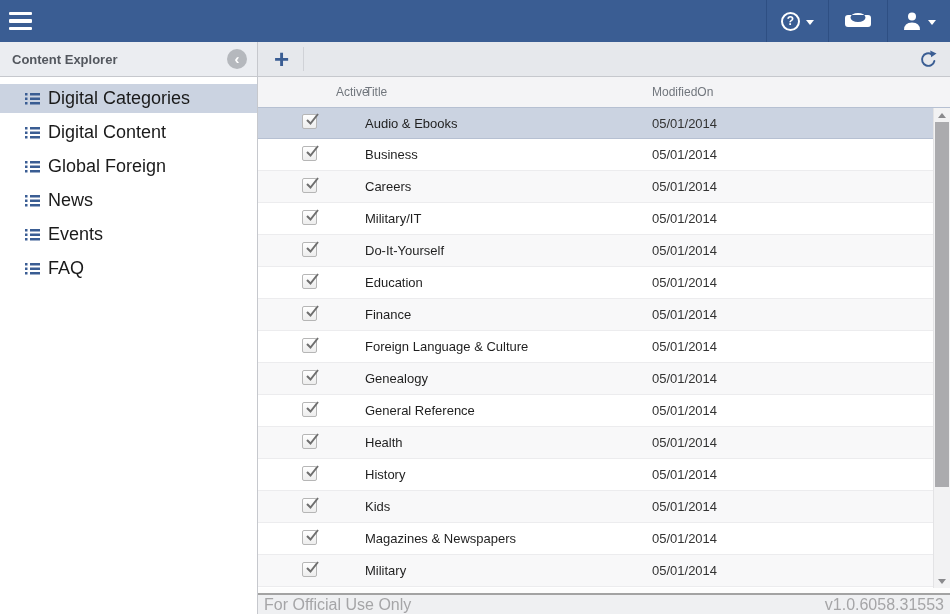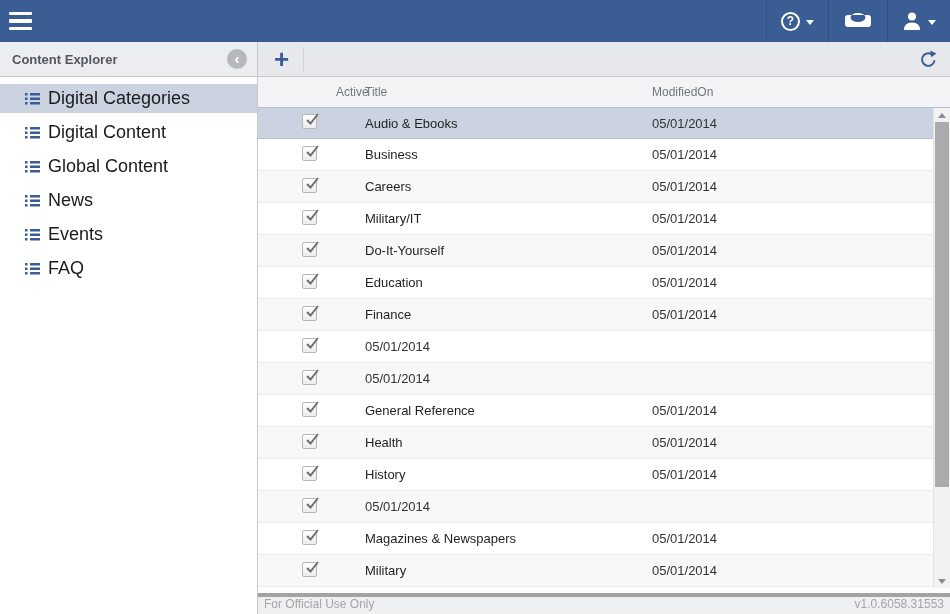--- a/index.html
+++ b/index.html
@@ -48,21 +48,21 @@
   .scrollbar { position:absolute; top:31px; right:0; width:17px; height:480px; background:#f2f2f3; border-left:1px solid #e3e3e5; }
   .scroll-arrow { position:absolute; left:0; width:16px; height:14px; display:flex; align-items:center; justify-content:center; cursor:pointer; }
   .scroll-arrow.up { top:0; }
   .scroll-arrow.down { bottom:0; }
   .tri-up { width:0; height:0; border-left:4px solid transparent; border-right:4px solid transparent; border-bottom:5px solid #8a8a8d; }
   .tri-down { width:0; height:0; border-left:4px solid transparent; border-right:4px solid transparent; border-top:5px solid #8a8a8d; }
   .scroll-thumb { position:absolute; left:1px; top:14px; width:14px; height:365px; background:#ababae; cursor:grab; }
 
   
   .grid-gap { height:5px; flex:0 0 5px; background:#fdfdfd; }
-  .content-footer { height:21px; flex:0 0 21px; background:#eff0f2; border-top:4px solid #a3a3a3; display:flex; align-items:flex-start; justify-content:space-between; padding:0 6px; font-size:12px; color:#a5a5a7; }
+  .content-footer { height:21px; flex:0 0 21px; background:#eff0f2; border-top:2px solid #a3a3a3; display:flex; align-items:center; justify-content:space-between; padding:0 6px; font-size:16px; color:#a5a5a7; }
 </style>
 </head>
 <body>
 
 <div class="app">
 
   <header class="topbar">
     <div class="hamburger">
       <span></span>
       <span></span>
@@ -146,21 +146,21 @@
         <g fill="#3a5d93">
           <rect x="0" y="1" width="2.5" height="2.5"></rect>
                 <rect x="5" y="1" width="10" height="2.5"></rect>
           <rect x="0" y="5.5" width="2.5" height="2.5"></rect>
                 <rect x="5" y="5.5" width="10" height="2.5"></rect>
           <rect x="0" y="10" width="2.5" height="2.5"></rect>
                 <rect x="5" y="10" width="10" height="2.5"></rect>
         </g>
       </svg>
     </span>
-    <span class="si-label">Global Content</span>
+    <span class="si-label">Global Foreign</span>
   </div>
 
   <div class="sidebar-item">
     <span class="li-icon">
       <svg width="15" height="13" viewBox="0 0 15 13">
         <g fill="#3a5d93">
           <rect x="0" y="1" width="2.5" height="2.5"></rect>
                 <rect x="5" y="1" width="10" height="2.5"></rect>
           <rect x="0" y="5.5" width="2.5" height="2.5"></rect>
                 <rect x="5" y="5.5" width="10" height="2.5"></rect>
@@ -298,31 +298,33 @@
   </div>
 
   <div class="grid-row">
     <span class="cell-active">
       <span class="checkbox">
         <svg width="16" height="16" viewBox="0 0 16 16">
           <polyline points="3,8 6.5,11.5 14,2" fill="none" stroke="#6f6f6f" stroke-width="2"></polyline>
         </svg>
       </span>
     </span>
-    <span class="cell-date">05/01/2014</span>
-  </div>
-
-  <div class="grid-row alt">
-    <span class="cell-active">
-      <span class="checkbox">
-        <svg width="16" height="16" viewBox="0 0 16 16">
-          <polyline points="3,8 6.5,11.5 14,2" fill="none" stroke="#6f6f6f" stroke-width="2"></polyline>
-        </svg>
-      </span>
-    </span>
+    <span class="cell-title">Foreign Language &amp; Culture</span>
+    <span class="cell-date">05/01/2014</span>
+  </div>
+
+  <div class="grid-row alt">
+    <span class="cell-active">
+      <span class="checkbox">
+        <svg width="16" height="16" viewBox="0 0 16 16">
+          <polyline points="3,8 6.5,11.5 14,2" fill="none" stroke="#6f6f6f" stroke-width="2"></polyline>
+        </svg>
+      </span>
+    </span>
+    <span class="cell-title">Genealogy</span>
     <span class="cell-date">05/01/2014</span>
   </div>
 
   <div class="grid-row">
     <span class="cell-active">
       <span class="checkbox">
         <svg width="16" height="16" viewBox="0 0 16 16">
           <polyline points="3,8 6.5,11.5 14,2" fill="none" stroke="#6f6f6f" stroke-width="2"></polyline>
         </svg>
       </span>
@@ -356,20 +358,21 @@
   </div>
 
   <div class="grid-row alt">
     <span class="cell-active">
       <span class="checkbox">
         <svg width="16" height="16" viewBox="0 0 16 16">
           <polyline points="3,8 6.5,11.5 14,2" fill="none" stroke="#6f6f6f" stroke-width="2"></polyline>
         </svg>
       </span>
     </span>
+    <span class="cell-title">Kids</span>
     <span class="cell-date">05/01/2014</span>
   </div>
 
   <div class="grid-row">
     <span class="cell-active">
       <span class="checkbox">
         <svg width="16" height="16" viewBox="0 0 16 16">
           <polyline points="3,8 6.5,11.5 14,2" fill="none" stroke="#6f6f6f" stroke-width="2"></polyline>
         </svg>
       </span>

